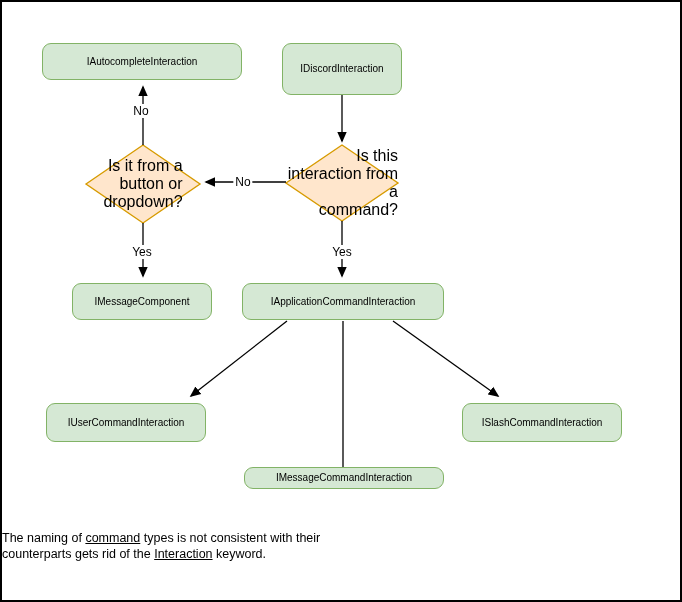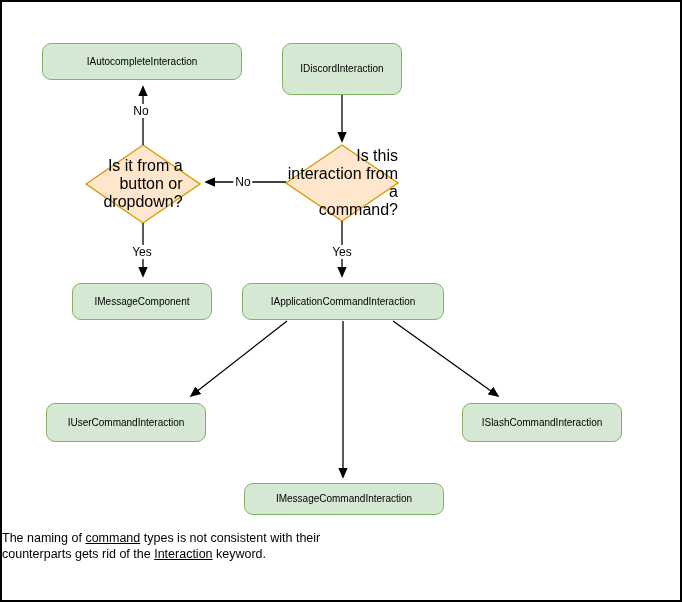--- a/index.html
+++ b/index.html
@@ -87,21 +87,21 @@
   <div class="node" style="left:280px;top:41px;width:120px;height:52px;">IDiscordInteraction</div>
 
   <div class="node" style="left:70px;top:281px;width:140px;height:37px;">IMessageComponent</div>
 
   <div class="node" style="left:240px;top:281px;width:202px;height:37px;">IApplicationCommandInteraction</div>
 
   <div class="node" style="left:44px;top:401px;width:160px;height:39px;">IUserCommandInteraction</div>
 
   <div class="node" style="left:460px;top:401px;width:160px;height:39px;">ISlashCommandInteraction</div>
 
-  <div class="node" style="left:242px;top:481px;width:200px;height:32px;">IMessageCommandInteraction</div>
+  <div class="node" style="left:242px;top:465px;width:200px;height:22px;">IMessageCommandInteraction</div>
 
   <div class="diamond-label" style="left:84px;top:143px;width:114px;height:78px;">Is it from a
 button or
 dropdown?</div>
 
   <div class="diamond-label" style="left:284px;top:143px;width:112px;height:76px;">Is this
 interaction from a
 command?</div>
 
   <div class="edge-label" style="left:139px;top:109px;">No</div>

